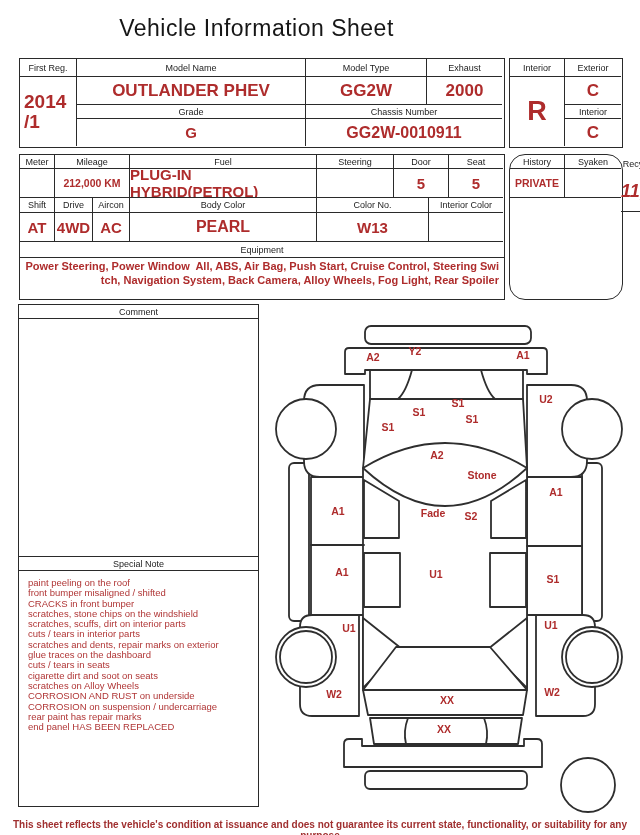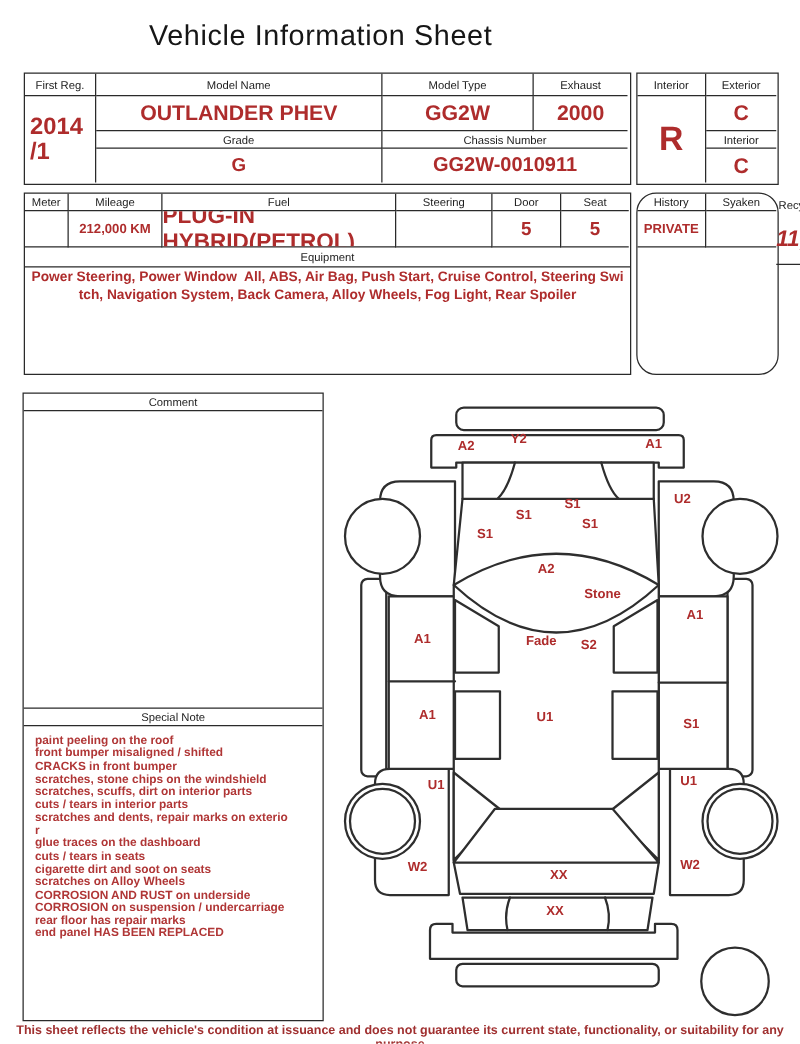--- a/index.html
+++ b/index.html
@@ -21,21 +21,21 @@
   
   .frame{border:1.5px solid var(--border); background:#fff;}
   .grid{display:grid;}
   .cell{display:flex; align-items:center; justify-content:center; overflow:hidden;}
   .br{border-right:1px solid var(--border);}
   .bb{border-bottom:1px solid var(--border);}
   .bt{border-top:1px solid var(--border);}
   .hdr{font-size:9px; color:#1c1c1c;}
   .val{color:var(--red); font-weight:700;}
   .left-align{justify-content:flex-start; padding-left:4px;}
-  .f10{font-size:10.5px;} .f13{font-size:18px;} .f15{font-size:15px;}
+  .f10{font-size:10.5px;} .f13{font-size:15px;} .f15{font-size:15px;}
   .f16{font-size:16px;} .f17{font-size:17px;} .f18{font-size:18px;}
   .f19{font-size:19px; line-height:20px;} .f27{font-size:27px;}
   .preline{white-space:pre-line; text-align:left;}
   
   #t1{left:19px; top:58px; width:486px; height:90px;
       grid-template-columns:57px 229px 121px 75px;
       grid-template-rows:18px 28px 14px 27px;}
   #t1 .span-rows{grid-row:2/5;}
   
   #cond{left:509px; top:58px; width:114px; height:90px;
@@ -44,36 +44,36 @@
   #cond .span-rows{grid-row:2/5;}
   
   #t2{left:19px; top:154px; width:486px; height:146px; display:flex; flex-direction:column;}
   #t2 .rowA{display:grid; grid-template-columns:35px 75px 187px 77px 55px 54px; height:43px;
             grid-template-rows:14px 29px;}
   #t2 .rowB{display:grid; grid-template-columns:35px 38px 37px 187px 112px 74px; height:44px;
             grid-template-rows:15px 29px;}
   #t2 .equip-hdr{height:16px;}
   #t2 .equip-text{
      flex:1; padding:2px 5px; color:var(--red); font-weight:700; font-size:11px;
-     line-height:13.5px; white-space:pre-wrap; word-break:break-all; text-align:center;
+     line-height:13.5px; white-space:pre-wrap; word-break:break-all; text-align:right;
   }
   
   #hist{left:509px; top:154px; width:114px; height:146px; display:flex; flex-direction:row;border-radius:16px;}
   #hist .hs{display:grid; grid-template-columns:55px 56px; grid-template-rows:14px 29px;}
   #hist .recycle{height:57px; display:flex; flex-direction:column;}
   #hist .recycle .rl{height:17px; display:flex; align-items:center; justify-content:center;}
   #hist .recycle .rv{flex:1; display:flex; align-items:center; justify-content:center;font-style:italic;}
   #hist .dims{display:grid; grid-template-columns:37px 37px 37px; grid-template-rows:16px 27px;}
   
-  #noteBox{left:18px; top:314px; width:241px; height:503px; display:flex; flex-direction:column;}
+  #noteBox{left:18px; top:304px; width:241px; height:503px; display:flex; flex-direction:column;}
   #noteBox .band{height:14px; display:flex; align-items:center; justify-content:center;}
   #noteBox .band2{height:15px; display:flex; align-items:center; justify-content:center;}
   #noteBox .comment-area{height:237px;}
   #noteBox .notes{flex:1; padding:7px 0 0 9px; color:var(--note-red);}
-  .note-line{width:205px; font-size:9.5px; line-height:10.3px; font-weight:700;
+  .note-line{width:205px; font-size:9.5px; line-height:10.3px; font-weight:400;
              word-break:break-all;}
   
   #diagram{left:260px; top:300px; width:353px; height:535px;}
   #diagram svg{position:absolute; left:0; top:0;}
   .anno{position:absolute; transform:translate(-50%,-50%);
         color:var(--red); font-size:10.5px; font-weight:700; white-space:nowrap;}
   
   #footer{left:0; top:819px; width:640px; text-align:center;
           color:var(--footer-red); font-size:10px; font-weight:700;}
 </style>
@@ -118,20 +118,35 @@
     <div class="cell hdr br bb">Steering</div>
     <div class="cell hdr br bb">Door</div>
     <div class="cell hdr bb">Seat</div>
 
     <div class="cell val br bb"></div>
     <div class="cell val f10 br bb">212,000 KM</div>
     <div class="cell val f13 br bb">PLUG-IN HYBRID(PETROL)</div>
     <div class="cell val br bb"></div>
     <div class="cell val f15 br bb">5</div>
     <div class="cell val f15 bb">5</div>
+  </div>
+  <div class="rowB">
+    <div class="cell hdr br bb">Shift</div>
+    <div class="cell hdr br bb">Drive</div>
+    <div class="cell hdr br bb">Aircon</div>
+    <div class="cell hdr br bb">Body Color</div>
+    <div class="cell hdr br bb">Color No.</div>
+    <div class="cell hdr bb">Interior Color</div>
+
+    <div class="cell val f13 br bb">AT</div>
+    <div class="cell val f13 br bb">4WD</div>
+    <div class="cell val f13 br bb">AC</div>
+    <div class="cell val f16 br bb">PEARL</div>
+    <div class="cell val f15 br bb">W13</div>
+    <div class="cell val bb"></div>
   </div>
   <div class="cell hdr bb equip-hdr">Equipment</div>
   <div class="equip-text">Power Steering, Power Window  All, ABS, Air Bag, Push Start, Cruise Control, Steering Switch, Navigation System, Back Camera, Alloy Wheels, Fog Light, Rear Spoiler</div>
 </div>
 
 <div class="abs frame" id="hist">
   <div class="hs">
     <div class="cell hdr br bb">History</div>
     <div class="cell hdr bb">Syaken</div>
     <div class="cell val f10 br bb">PRIVATE</div>
@@ -162,21 +177,21 @@
       <div class="note-line">scratches, stone chips on the windshield</div>
       <div class="note-line">scratches, scuffs, dirt on interior parts</div>
       <div class="note-line">cuts / tears in interior parts</div>
       <div class="note-line">scratches and dents, repair marks on exterior</div>
       <div class="note-line">glue traces on the dashboard</div>
       <div class="note-line">cuts / tears in seats</div>
       <div class="note-line">cigarette dirt and soot on seats</div>
       <div class="note-line">scratches on Alloy Wheels</div>
       <div class="note-line">CORROSION AND RUST on underside</div>
       <div class="note-line">CORROSION on suspension / undercarriage</div>
-      <div class="note-line">rear floor has repair marks</div>
+      <div class="note-line">rear paint has repair marks</div>
       <div class="note-line">end panel HAS BEEN REPLACED</div>
     </div>
 </div>
 
 <div class="abs" id="diagram">
   <svg width="380" height="535" viewBox="0 0 380 535">
     <g stroke="#2e2e2e" stroke-width="1.8" stroke-linejoin="round" stroke-linecap="round" fill="#ffffff">
 
       <rect x="29" y="163" width="20" height="158" rx="5"></rect>
       <rect x="322" y="163" width="20" height="158" rx="5"></rect>

